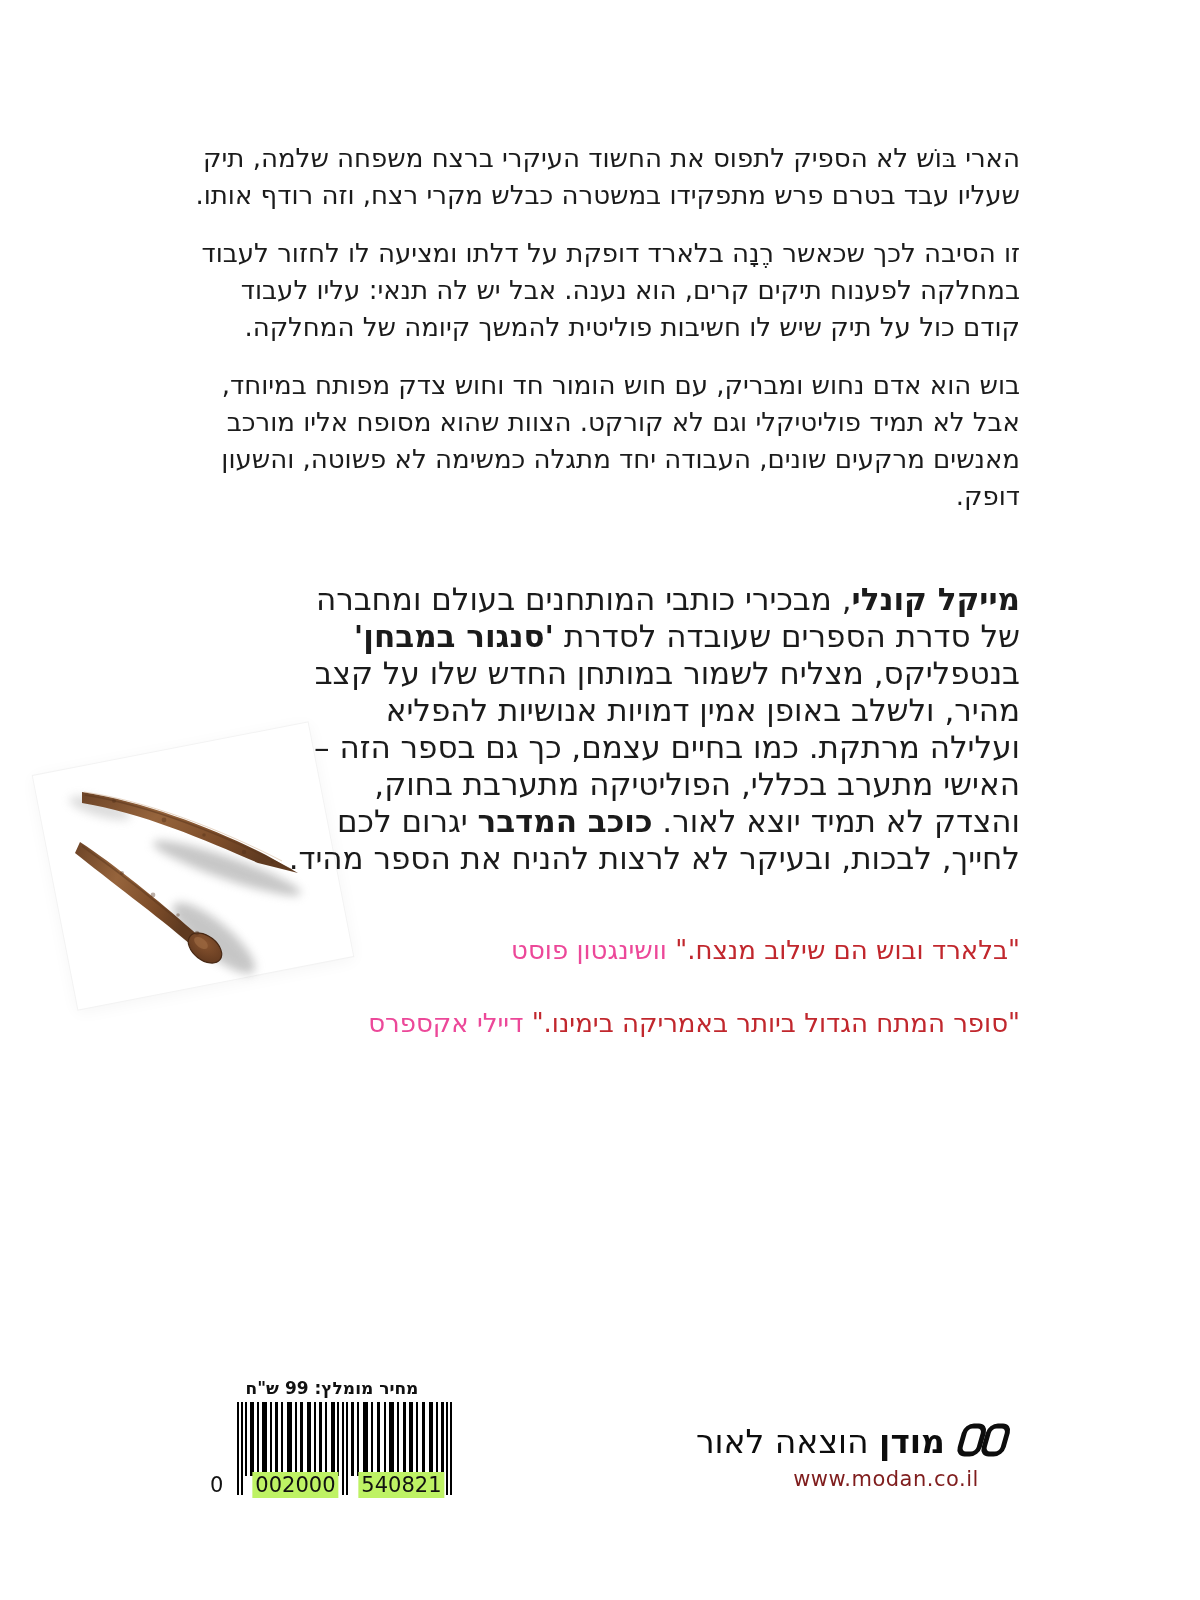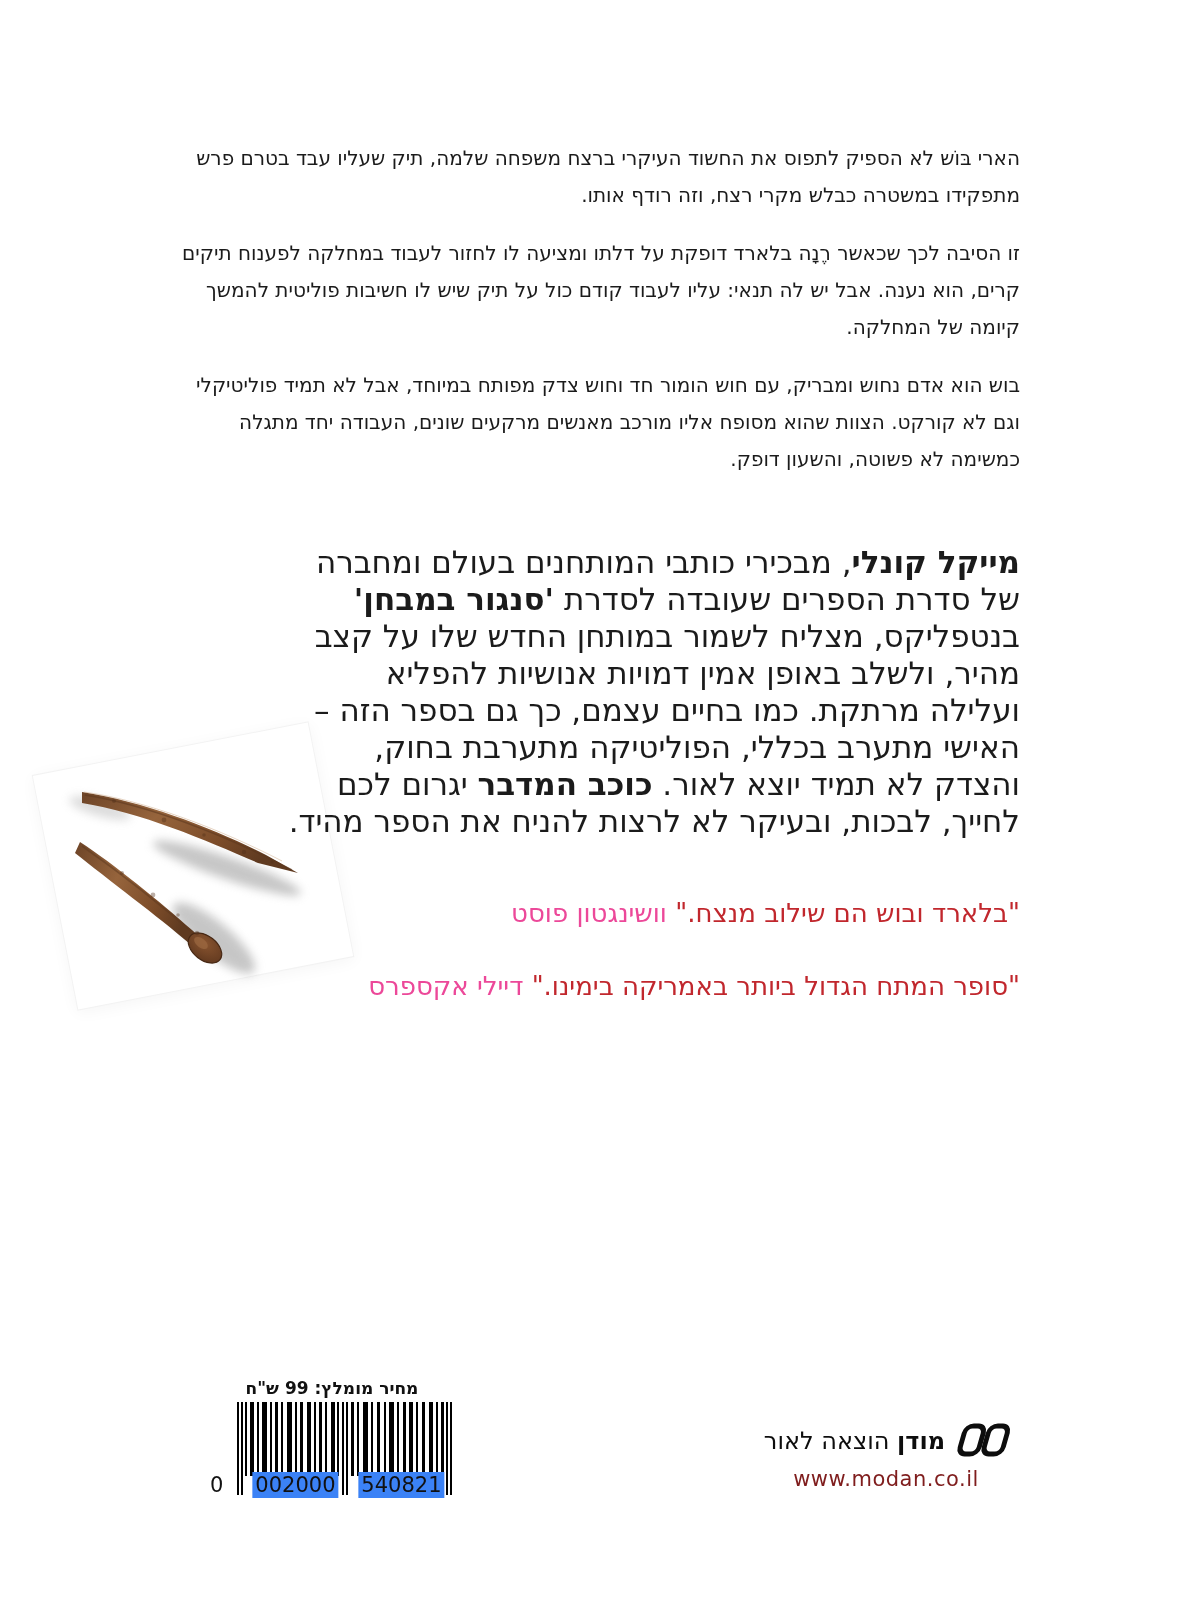--- a/index.html
+++ b/index.html
@@ -5,21 +5,21 @@
   html,body{margin:0;padding:0;background:#ffffff;}
   .page{
     position:relative;width:1200px;height:1600px;background:#ffffff;overflow:hidden;
     font-family:"DejaVu Sans", sans-serif;color:#1b1b1b;
   }
   
   .textcol{
     position:absolute;top:140px;right:180px;width:840px;
     direction:rtl;text-align:right;
   }
-  .para{margin:0 0 21px 0;font-size:20px;line-height:37px;}
+  .para{margin:0 0 21px 0;font-size:26px;line-height:37px;}
   .bio{margin:66px 0 0 108px;font-size:31px;line-height:37px;}
   .bio b{font-weight:bold;}
   .quote{margin:0 0 36px 0;font-size:26px;line-height:37px;}
   .quote.first{margin-top:55px;}
   .quote .q{color:#c1272d;}
   .quote .src{color:#ec4899;}
 
   
   .photo-card{
     position:absolute;left:52px;top:746px;width:280px;height:238px;
@@ -28,32 +28,32 @@
     box-shadow:0 3px 16px rgba(0,0,0,0.04);
   }
   .nails{position:absolute;left:52px;top:742px;width:290px;height:285px;}
 
   
   .barcode-wrap{position:absolute;left:211px;top:1378px;width:242px;}
   .price{direction:rtl;text-align:center;font-size:17px;font-weight:bold;color:#111;margin:0 0 4px 0;}
   .bars-holder{position:relative;height:100px;}
   .bars{position:absolute;left:26px;top:0;}
   .bc-digit{
-    position:absolute;top:70px;font-size:21px;color:#111;background:#3b82f6;
+    position:absolute;top:70px;font-size:21px;color:#111;background:#bef264;
     padding:0 3px;direction:ltr;line-height:26px;
   }
   .bc-lead{left:-4px;background:transparent;}
   .bc-g1{left:81px;transform:translateX(-46%);}
   .bc-g2{left:187px;transform:translateX(-46%);}
 
   
   .publisher{position:absolute;top:1420px;right:188px;width:252px;text-align:center;}
   .pubrow{display:flex;direction:rtl;align-items:center;justify-content:flex-start;gap:9px;}
   .publogo{flex:0 0 auto;}
-  .pubname{font-size:24px;color:#0d0d0d;white-space:nowrap;direction:rtl;}
+  .pubname{font-size:33px;color:#0d0d0d;white-space:nowrap;direction:rtl;}
   .pubname b{font-weight:bold;}
   .website{font-size:21px;color:#7f1d1d;margin-top:5px;direction:ltr;letter-spacing:0.5px;}
 </style>
 </head>
 <body>
 
 <div class="page">
 
   <div class="photo-card"></div>
 

